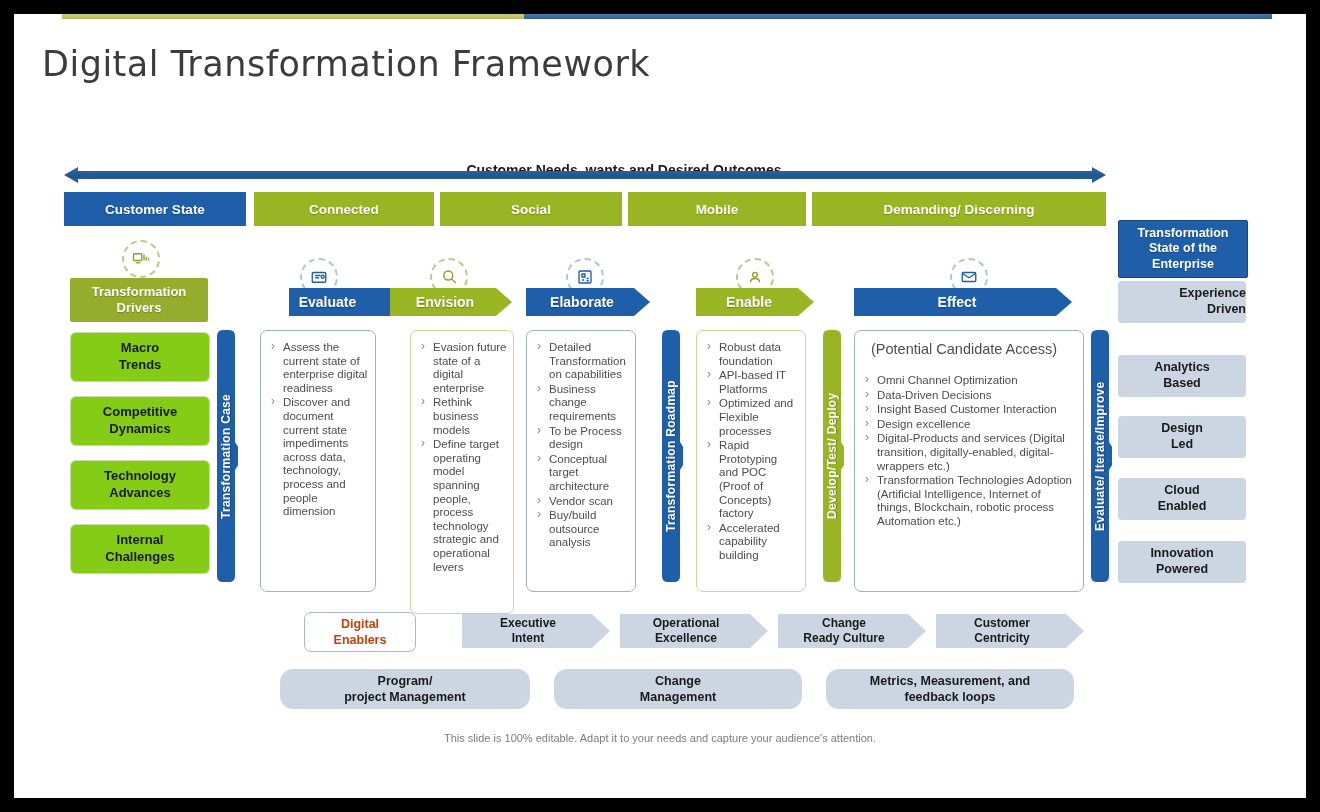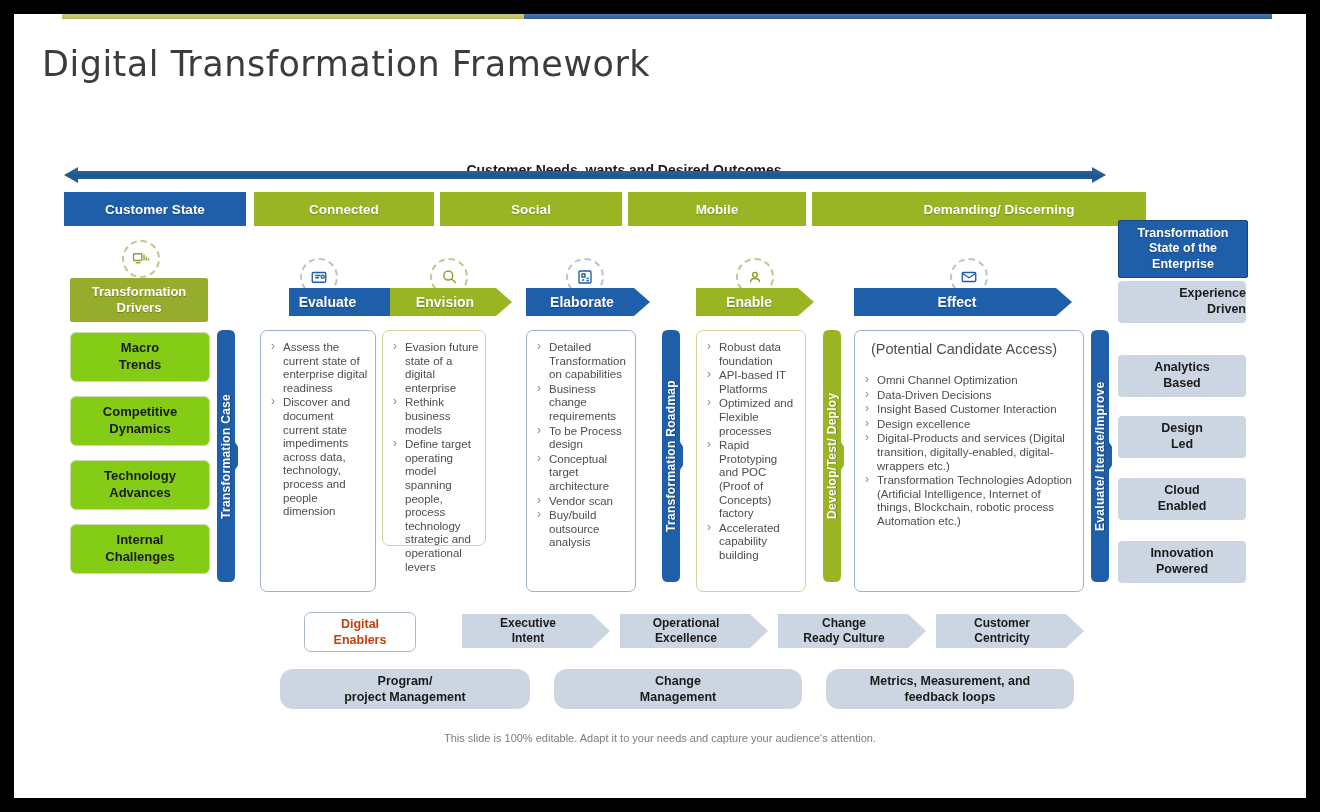--- a/index.html
+++ b/index.html
@@ -177,21 +177,21 @@
         </linearGradient>
       </defs>
       <polygon points="0,9 14,1 14,5 1028,5 1028,1 1042,9 1028,17 1028,13 14,13 14,17" fill="url(#lgBlue)"></polygon>
     </svg>
 
     <div class="cs-row">
       <div class="cs-cell cs-blue" style="left:0px;width:182px;">Customer State</div>
       <div class="cs-cell cs-green" style="left:190px;width:180px;">Connected</div>
       <div class="cs-cell cs-green" style="left:376px;width:182px;">Social</div>
       <div class="cs-cell cs-green" style="left:564px;width:178px;">Mobile</div>
-      <div class="cs-cell cs-green" style="left:748px;width:294px;padding-left:40px;">Demanding/ Discerning</div>
+      <div class="cs-cell cs-green" style="left:748px;width:294px;">Demanding/ Discerning</div>
     </div>
 
     <div class="icon-circle green" style="left:108px;top:226px;">
       <svg viewBox="0 0 24 24" fill="none" stroke="#8aa02a" stroke-width="1.8">
         <rect x="2" y="5" width="11" height="9" rx="1"></rect>
         <path d="M5 17h6"></path>
           <path d="M16 14V6M19 14V9M22 14v-3"></path>
       </svg>
     </div>
     <div class="driver-head">
@@ -247,21 +247,21 @@
         <circle cx="11" cy="10" r="6"></circle>
           <path d="M15.5 14.5L21 20"></path>
       </svg>
     </div>
     <div class="stage" style="left:376px;top:274px;width:122px;">
       <svg viewBox="0 0 122 28" preserveAspectRatio="none" style="position:absolute;width:100%;height:100%;">
         <polygon points="0,0 106,0 122,14 106,28 0,28" fill="#9ab524"></polygon>
       </svg>
       <div class="label">Envision</div>
     </div>
-    <div class="col-box green" style="left:368px;top:316px;width:104px;height:216px;">
+    <div class="col-box green" style="left:396px;top:316px;width:104px;height:284px;">
       <ul class="bullets">
         <li>Evasion future state of a digital enterprise</li>
         <li>Rethink business models</li>
         <li>Define target operating model spanning people, process technology strategic and operational levers</li>
       </ul>
     </div>
 
     <div class="icon-circle" style="left:552px;top:244px;">
       <svg viewBox="0 0 24 24" fill="none" stroke="#1f5ea8" stroke-width="1.8">
         <rect x="4" y="4" width="16" height="16" rx="1.5"></rect>

